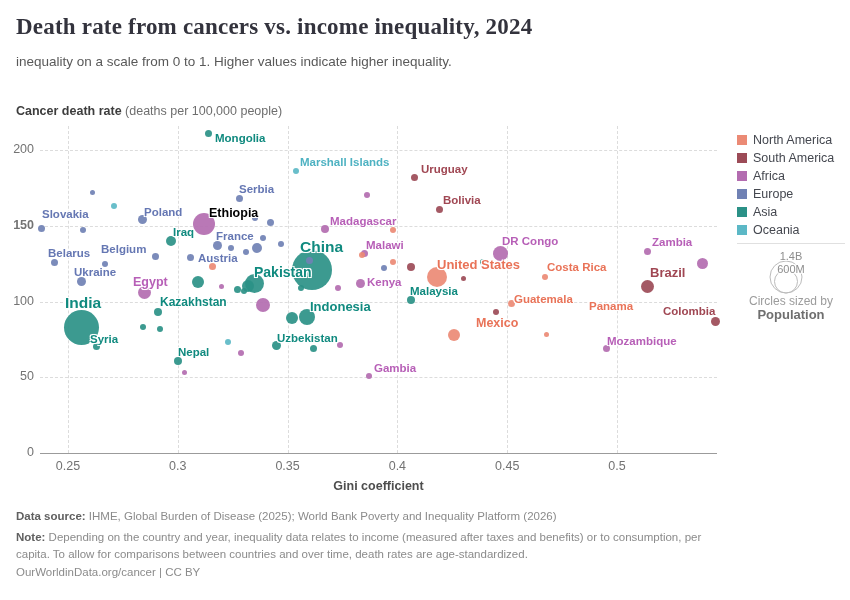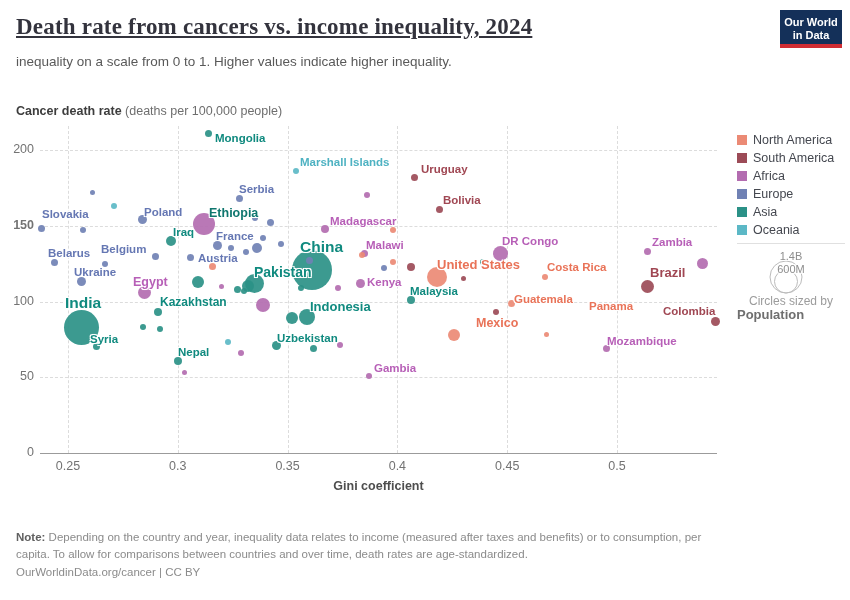--- a/index.html
+++ b/index.html
@@ -1,21 +1,21 @@
 <!DOCTYPE html>
 <html><head>
 <meta charset="utf-8">
 <style>
   html,body{margin:0;padding:0;background:#fff;}
   #app{position:relative;width:850px;height:600px;background:#fff;overflow:hidden;
        font-family:"Liberation Sans",sans-serif;}
   .abs{position:absolute;}
   
   .title{left:16px;top:14px;font-family:"Liberation Serif",serif;font-weight:700;
-         font-size:23px;color:#33333d;letter-spacing:.2px;text-decoration:underline;}
+         font-size:23px;color:#33333d;letter-spacing:.2px;}
   .subtitle{left:16px;top:52px;font-size:13.5px;color:#595959;line-height:19px;}
   .logo{left:780px;top:10px;width:62px;height:38px;background:#143059;color:#fff;
         text-align:center;font-size:11px;font-weight:700;line-height:13px;padding-top:6px;
         box-sizing:border-box;border-bottom:4px solid #d12d33;}
   
   .yaxis-title{left:16px;top:104px;font-size:12.5px;color:#6e6e6e;}
   .yaxis-title b{color:#3d3d3d;}
   .xaxis-title{left:40px;top:479px;width:677px;text-align:center;font-size:12.5px;
                font-weight:700;color:#4e4e4e;}
   
@@ -27,40 +27,36 @@
   
   .dot{border-radius:50%;opacity:.92;}
   .country-label{font-size:11.5px;font-weight:700;white-space:nowrap;
       text-shadow:1px 1px 0 #fff,-1px -1px 0 #fff,1px -1px 0 #fff,-1px 1px 0 #fff,0 0 2px #fff;}
   
   .legend-row{display:flex;align-items:center;height:18px;cursor:pointer;}
   .legend-swatch{width:10px;height:10px;margin-right:6px;flex:0 0 auto;}
   .legend-label{font-size:12.5px;color:#44474f;}
   .legend-divider{left:737px;top:243px;width:108px;border-top:1px solid #e0e0e0;height:0;}
   .size-caption{left:737px;top:294px;width:108px;text-align:center;font-size:12px;color:#9c9c9c;}
-  .size-caption-bold{left:737px;top:307px;width:108px;text-align:left;font-size:13px;
+  .size-caption-bold{left:737px;top:307px;width:108px;text-align:center;font-size:13px;
                      font-weight:700;color:#6f6f6f;}
   .size-val{width:108px;left:737px;text-align:center;color:#8d8d8d;font-size:11px;
       text-shadow:1px 1px 0 #fff,-1px -1px 0 #fff,1px -1px 0 #fff,-1px 1px 0 #fff;}
   
   .footer{left:16px;font-size:11.5px;color:#8b8b8b;line-height:17px;}
   .footer b{color:#606060;}
 </style>
 </head>
 <body>
 
 <div id="app">
 
   <div class="abs title">Death rate from cancers vs. income inequality, 2024</div>
   <div class="abs subtitle">
     <span style="display:block">inequality on a scale from 0 to 1. Higher values indicate higher inequality.</span>
-  </div>
-  <div class="abs logo">
-    <span style="display:block">Our World</span>
-    <span style="display:block">in Data</span>
   </div>
 
   <div class="abs yaxis-title"><b>Cancer death rate</b><span> (deaths per 100,000 people)</span></div>
 
   <div class="abs" id="plot" style="left:0;top:0;width:850px;height:600px;">
       <div class="abs hgrid zero" style="top: 453px;"></div>
       <div class="abs ytick" style="top: 445px;">0</div>
       <div class="abs hgrid" style="top: 377.25px;"></div>
       <div class="abs ytick" style="top: 369.25px;">50</div>
       <div class="abs hgrid" style="top: 301.5px;"></div>
@@ -157,21 +153,21 @@
       <div class="abs dot" style="left: 89.656px; top: 189.92px; height: 5px; width: 5px; background: rgb(112, 129, 180);"></div>
       <div class="abs dot" style="left: 219.22px; top: 283.85px; height: 5px; width: 5px; background: rgb(179, 108, 176);"></div>
       <div class="abs dot" style="left: 460.78px; top: 276.275px; height: 5px; width: 5px; background: rgb(156, 75, 87);"></div>
       <div class="abs dot" style="left: 544.228px; top: 332.33px; height: 5px; width: 5px; background: rgb(235, 138, 117);"></div>
       <div class="abs dot" style="left: 181.888px; top: 370.205px; height: 5px; width: 5px; background: rgb(179, 108, 176);"></div>
       <div class="abs country-label" style="left: 215px; top: 132px; color: rgb(16, 138, 127);">Mongolia</div>
       <div class="abs country-label" style="left: 300px; top: 156px; color: rgb(78, 178, 194);">Marshall Islands</div>
       <div class="abs country-label" style="left: 239px; top: 183px; color: rgb(101, 119, 179);">Serbia</div>
       <div class="abs country-label" style="left: 42px; top: 208px; color: rgb(101, 119, 179);">Slovakia</div>
       <div class="abs country-label" style="left: 144px; top: 206px; color: rgb(101, 119, 179);">Poland</div>
-      <div class="abs country-label" style="left: 201px; top: 206px; font-size: 12.5px; color: #0f766e; padding-left: 8px;">Ethiopia</div>
+      <div class="abs country-label" style="left: 201px; top: 206px; font-size: 12.5px; color: #000000; padding-left: 8px;">Ethiopia</div>
       <div class="abs country-label" style="left: 173px; top: 226px; color: rgb(16, 138, 127);">Iraq</div>
       <div class="abs country-label" style="left: 216px; top: 230px; color: rgb(101, 119, 179);">France</div>
       <div class="abs country-label" style="left: 48px; top: 247px; color: rgb(101, 119, 179);">Belarus</div>
       <div class="abs country-label" style="left: 101px; top: 243px; color: rgb(101, 119, 179);">Belgium</div>
       <div class="abs country-label" style="left: 74px; top: 266px; color: rgb(101, 119, 179);">Ukraine</div>
       <div class="abs country-label" style="left: 198px; top: 252px; color: rgb(101, 119, 179);">Austria</div>
       <div class="abs country-label" style="left: 133px; top: 275px; font-size: 12.5px; color: rgb(183, 95, 183);">Egypt</div>
       <div class="abs country-label" style="left: 300px; top: 238px; font-size: 15.5px; color: rgb(16, 138, 127);">China</div>
       <div class="abs country-label" style="left: 254px; top: 264px; font-size: 14px; color: rgb(16, 138, 127);">Pakistan</div>
       <div class="abs country-label" style="left: 65px; top: 294px; font-size: 15.5px; color: rgb(16, 138, 127);">India</div>
@@ -231,19 +227,20 @@
 
   <svg class="abs" style="left:737px;top:245px;" width="108" height="65" viewBox="0 0 108 65">
     <circle cx="49" cy="32" r="16" fill="none" stroke="#bcbcbc" stroke-width="1"></circle>
     <circle cx="49" cy="36.5" r="11.5" fill="none" stroke="#bcbcbc" stroke-width="1"></circle>
   </svg>
   <div class="abs size-val" style="top:250px;">1.4B</div>
   <div class="abs size-val" style="top:263px;">600M</div>
   <div class="abs size-caption">Circles sized by</div>
   <div class="abs size-caption-bold">Population</div>
 
+  <div class="abs footer" style="top:508px;"><b>Data source:</b><span> IHME, Global Burden of Disease (2025); World Bank Poverty and Inequality Platform (2026)</span></div>
   <div class="abs footer" style="top:529px;">
     <span><b>Note:</b><span> Depending on the country and year, inequality data relates to income (measured after taxes and benefits) or to consumption, per</span></span>
     <span style="display:block">capita. To allow for comparisons between countries and over time, death rates are age-standardized.</span>
   </div>
   <div class="abs footer" style="top:564px;">OurWorldinData.org/cancer | CC BY</div>
 
 </div>
 
 </body></html>

